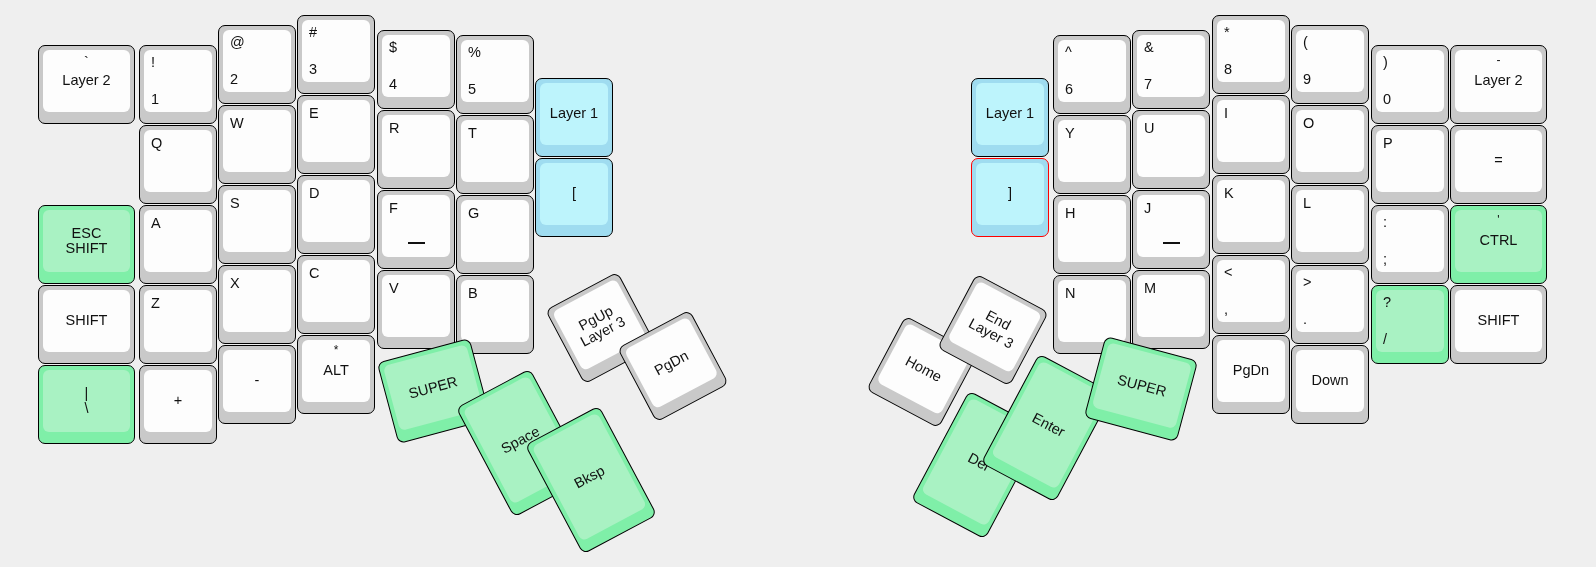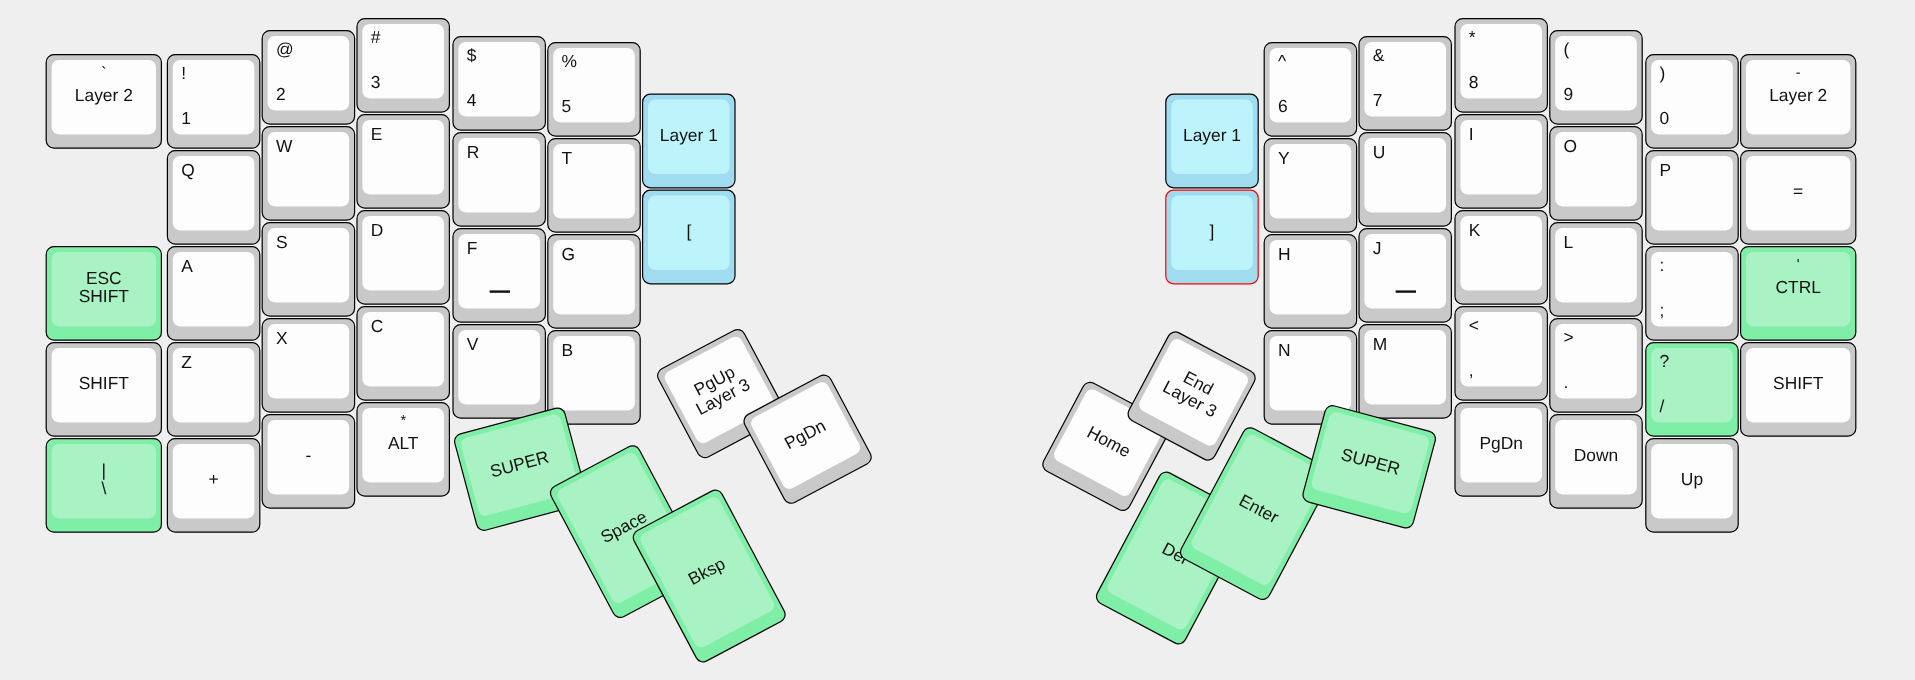--- a/index.html
+++ b/index.html
@@ -378,25 +378,20 @@
         <div class="lg tl top">:</div>
         <div class="lg tl b2">;</div>
       </div>
     </div>
     <div class="key green" style="left: 1371px; top: 285px; width: 78px; height: 79px;">
       <div class="cap">
         <div class="lg tl top">?</div>
         <div class="lg tl b2">/</div>
       </div>
     </div>
-    <div class="key" style="left: 1371px; top: 365px; width: 78px; height: 79px;">
-      <div class="cap">
-        <div class="lg c mid">Up</div>
-      </div>
-    </div>
     <div class="key" style="left: 1450px; top: 45px; width: 97px; height: 79px;">
       <div class="cap">
         <div class="lg tiny">-</div>
         <div class="lg c mid">Layer 2</div>
       </div>
     </div>
     <div class="key" style="left: 1450px; top: 125px; width: 97px; height: 79px;">
       <div class="cap">
         <div class="lg c mid">=</div>
       </div>

